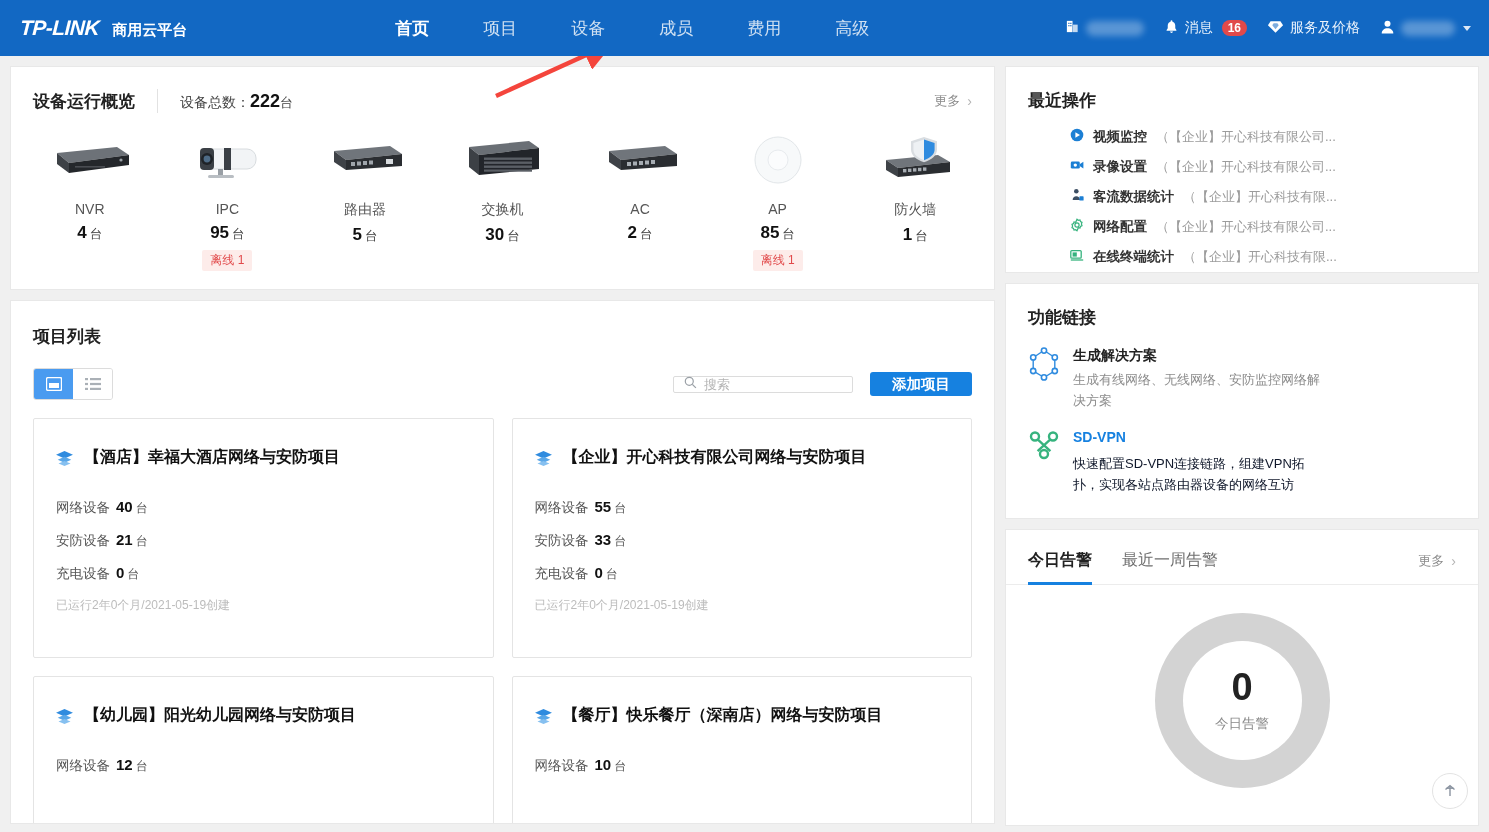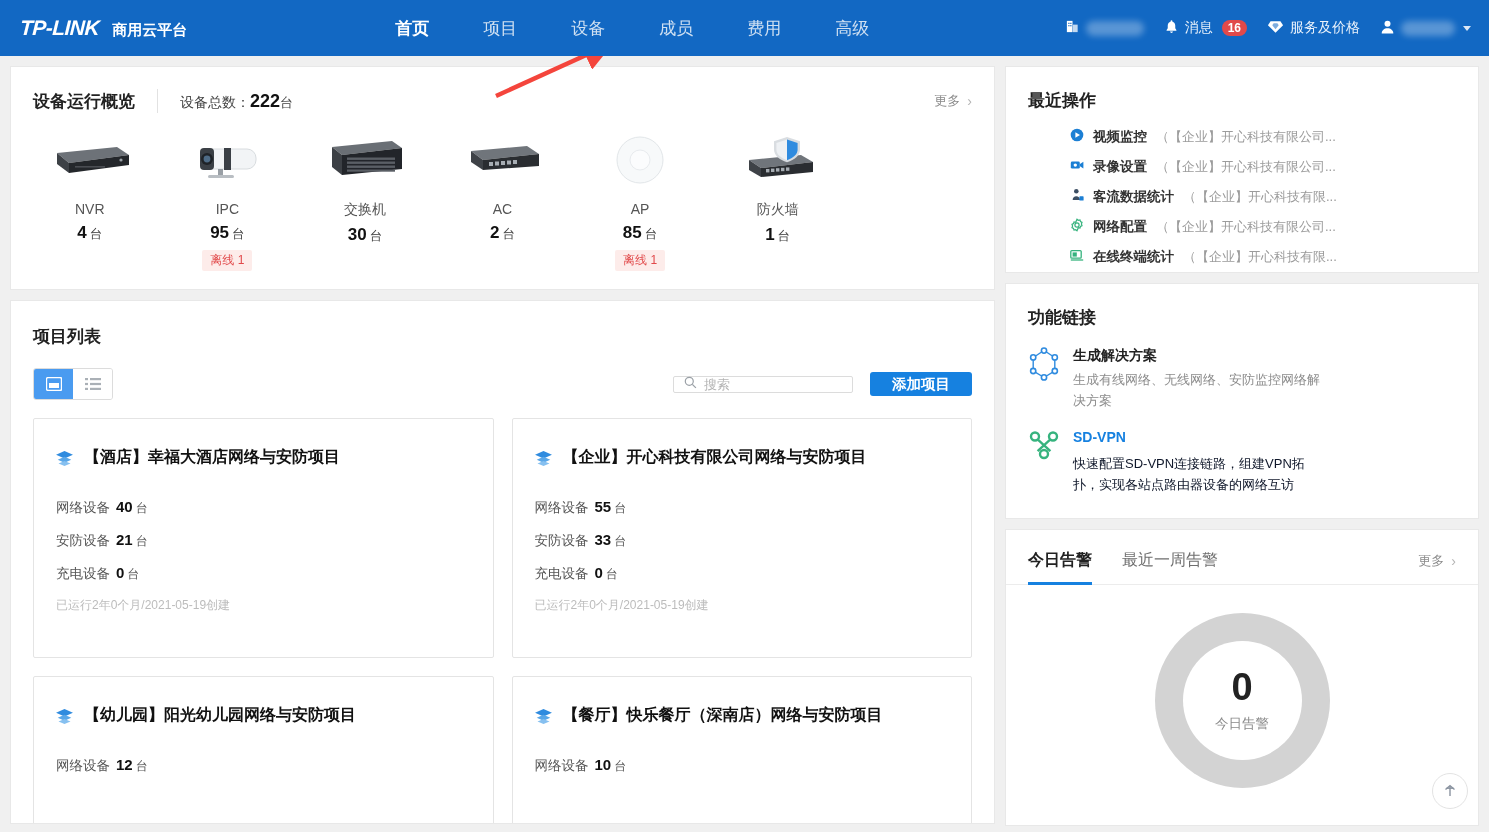--- a/index.html
+++ b/index.html
@@ -316,20 +316,37 @@
               <rect x="40" y="13" width="7" height="22" fill="#3b4046"></rect>
               <rect x="34" y="34" width="5" height="7" fill="#9aa0a6"></rect>
               <rect x="24" y="40" width="26" height="3" rx="1.5" fill="#b9bec3"></rect>
             </svg>
           </div>
           <div class="dev-name">IPC</div>
           <div class="dev-count"><span>95</span><span class="unit">台</span></div>
           <div class="offline">离线 1</div>
         </div>
 
+        <div class="dev-cell">
+          <div class="dev-art">
+            <svg width="86" height="46" viewBox="0 0 86 46">
+              <polygon points="12,14 68,9 80,17 24,23" fill="#70757b"></polygon>
+              <polygon points="12,14 24,23 24,33 12,25" fill="#3e4247"></polygon>
+              <polygon points="24,23 80,17 80,29 24,33" fill="#2a2d31"></polygon>
+              <rect x="29" y="25" width="4" height="4" fill="#9fa5ab"></rect>
+              <rect x="35" y="24.5" width="4" height="4" fill="#9fa5ab"></rect>
+              <rect x="41" y="24" width="4" height="4" fill="#9fa5ab"></rect>
+              <rect x="47" y="23.5" width="4" height="4" fill="#9fa5ab"></rect>
+              <rect x="64" y="22" width="7" height="5" fill="#d8dcdf"></rect>
+            </svg>
+          </div>
+          <div class="dev-name">路由器</div>
+          <div class="dev-count"><span>5</span><span class="unit">台</span></div>
+          <div class="offline-spacer"></div>
+        </div>
 
         <div class="dev-cell">
           <div class="dev-art">
             <svg width="86" height="50" viewBox="0 0 86 50">
               <polygon points="10,12 70,6 80,13 20,20" fill="#6a6f75"></polygon>
               <polygon points="10,12 20,20 20,40 10,32" fill="#3c4045"></polygon>
               <polygon points="20,20 80,13 80,34 20,40" fill="#22252a"></polygon>
               <rect x="25" y="22.5" width="48" height="2.4" fill="#5a5f65"></rect>
               <rect x="25" y="26.5" width="48" height="2.4" fill="#5a5f65"></rect>
               <rect x="25" y="30.5" width="48" height="2.4" fill="#5a5f65"></rect>

